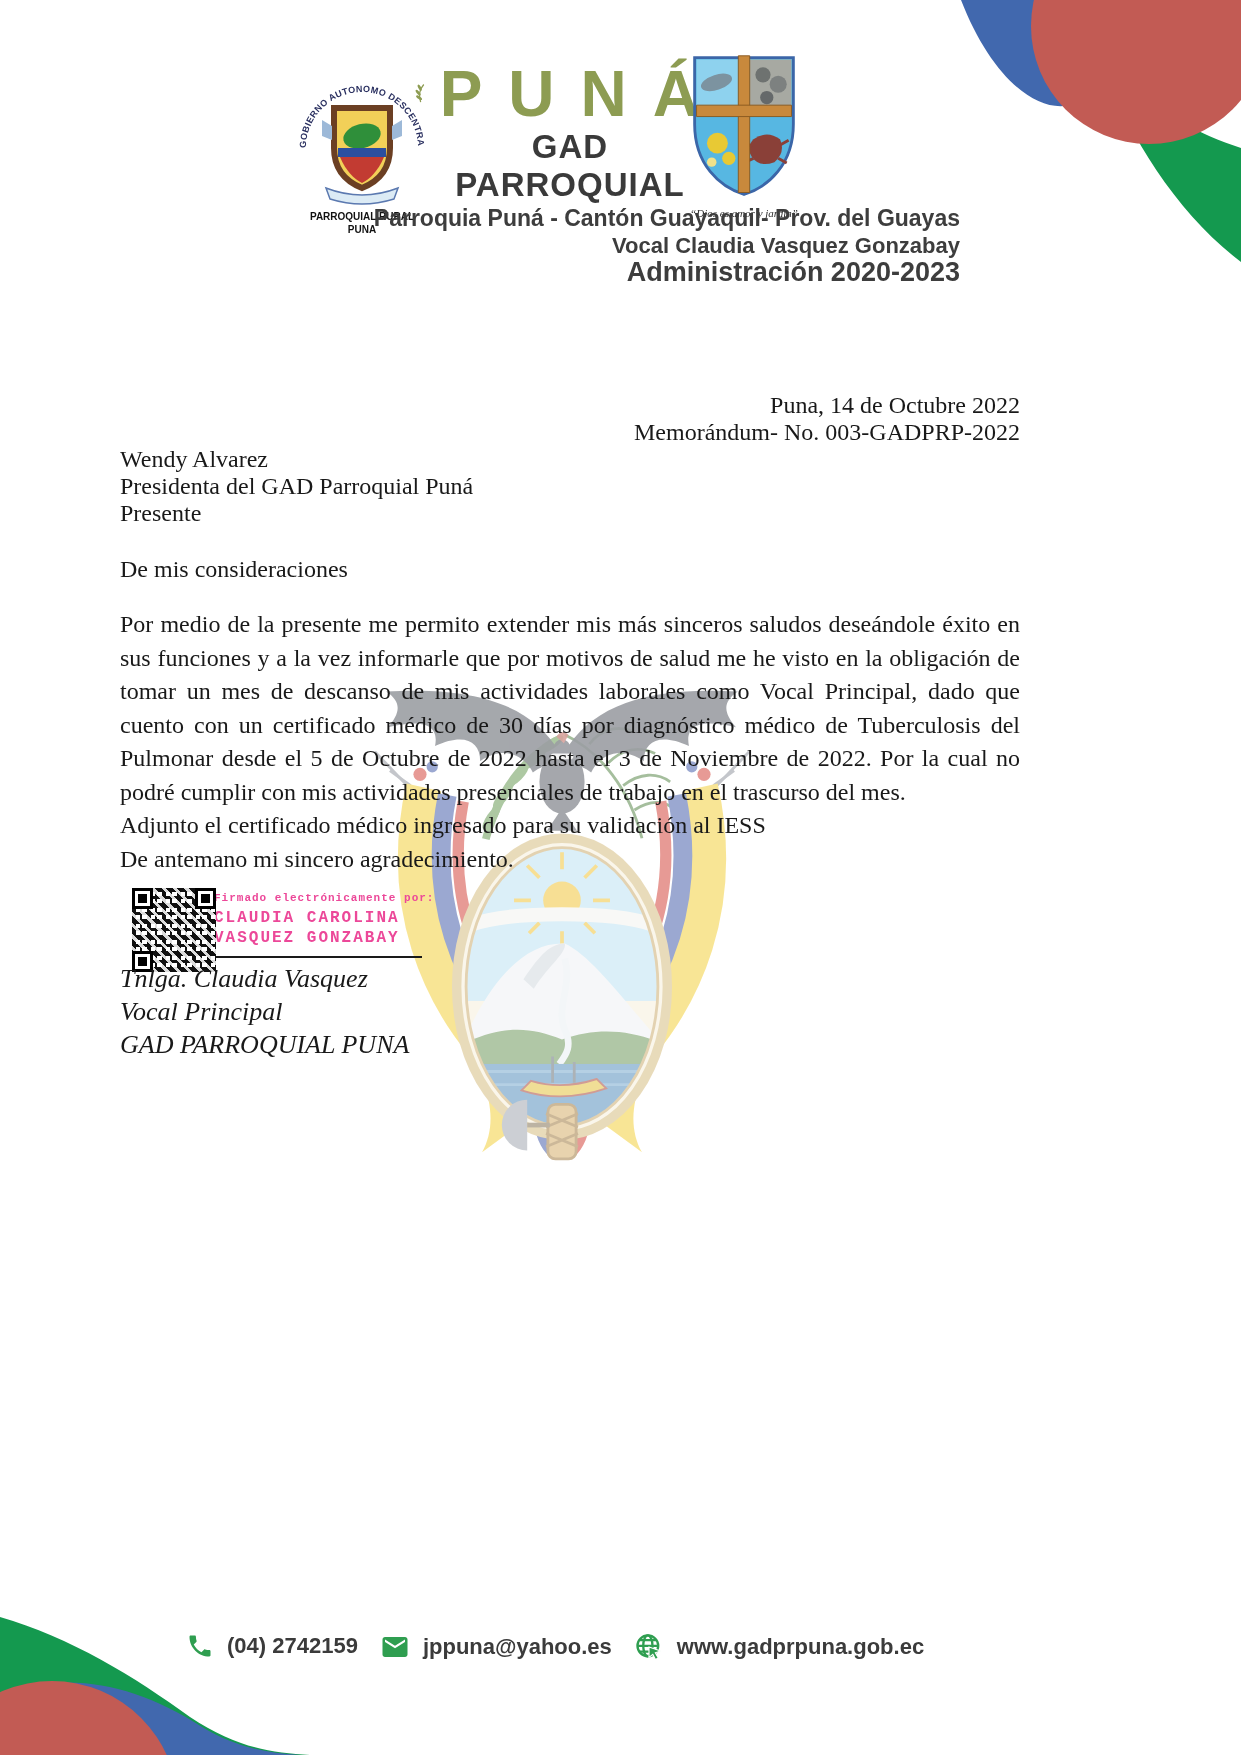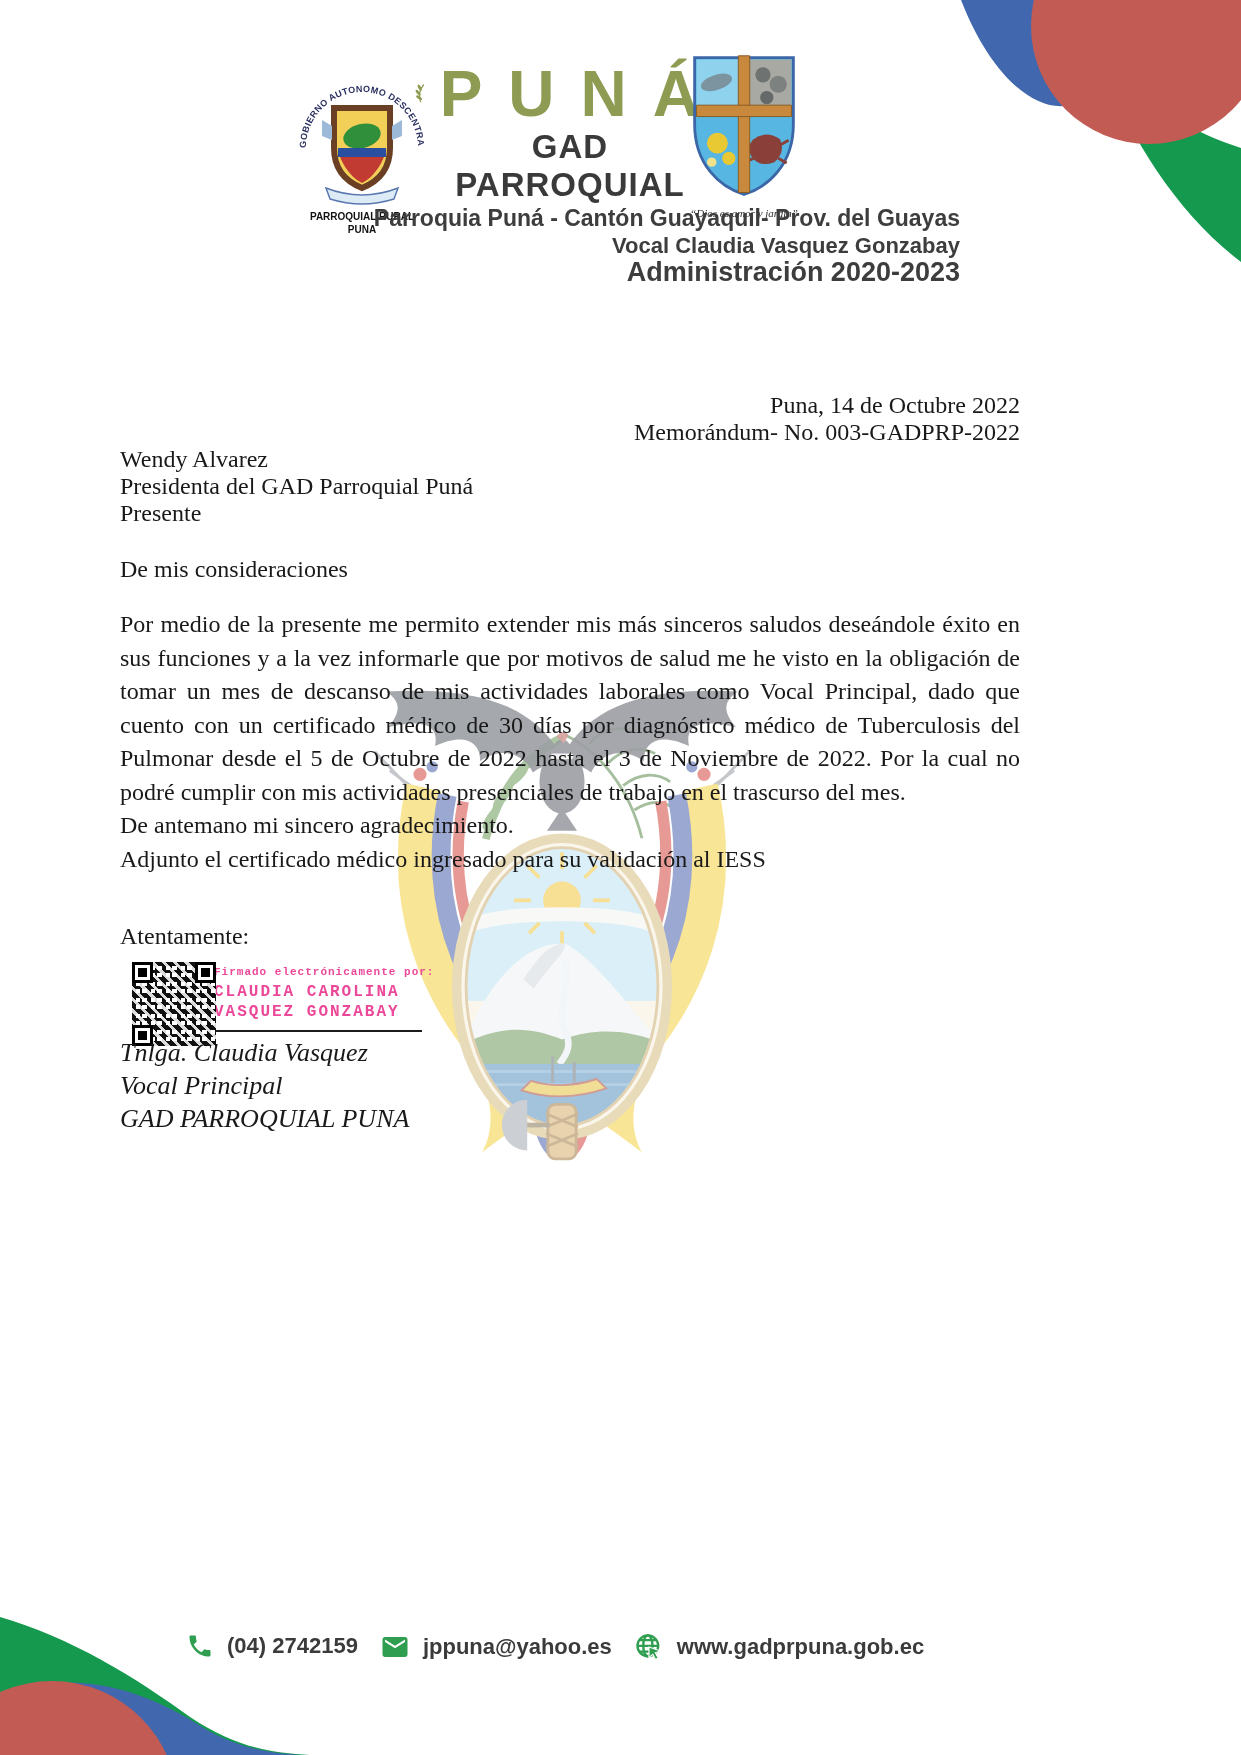--- a/index.html
+++ b/index.html
@@ -234,23 +234,22 @@
       <div>Puna, 14 de Octubre 2022</div>
       <div>Memorándum- No. 003-GADPRP-2022</div>
     </div>
     <div class="tight">
       <div>Wendy Alvarez</div>
       <div>Presidenta del GAD Parroquial Puná</div>
       <div>Presente</div>
     </div>
     <div class="salutation">De mis consideraciones</div>
     <div class="para">Por medio de la presente me permito extender mis más sinceros saludos deseándole éxito en sus funciones y a la vez informarle que por motivos de salud me he visto en la obligación de tomar un mes de descanso de mis actividades laborales como Vocal Principal, dado que cuento con un certificado médico de 30 días por diagnóstico médico de Tuberculosis del Pulmonar desde el 5 de Octubre de 2022 hasta el 3 de Noviembre de 2022. Por la cual no podré cumplir con mis actividades presenciales de trabajo en el trascurso del mes.</div>
+    <div class="plain-line">Adjunto el certificado médico ingresado para su validación al IESS</div>
     <div class="plain-line">De antemano mi sincero agradecimiento.</div>
-    <div class="plain-line">Adjunto el certificado médico ingresado para su validación al IESS</div>
-    <div class="closing">Atentamente:</div>
 
     <div class="sig-area">
       <div class="qr">
           <i class="tl"></i>
           <i class="tr"></i>
           <i class="bl"></i>
         </div>
       <div class="firmado">
         <div class="note">Firmado electrónicamente por:</div>
         <div class="nm">

